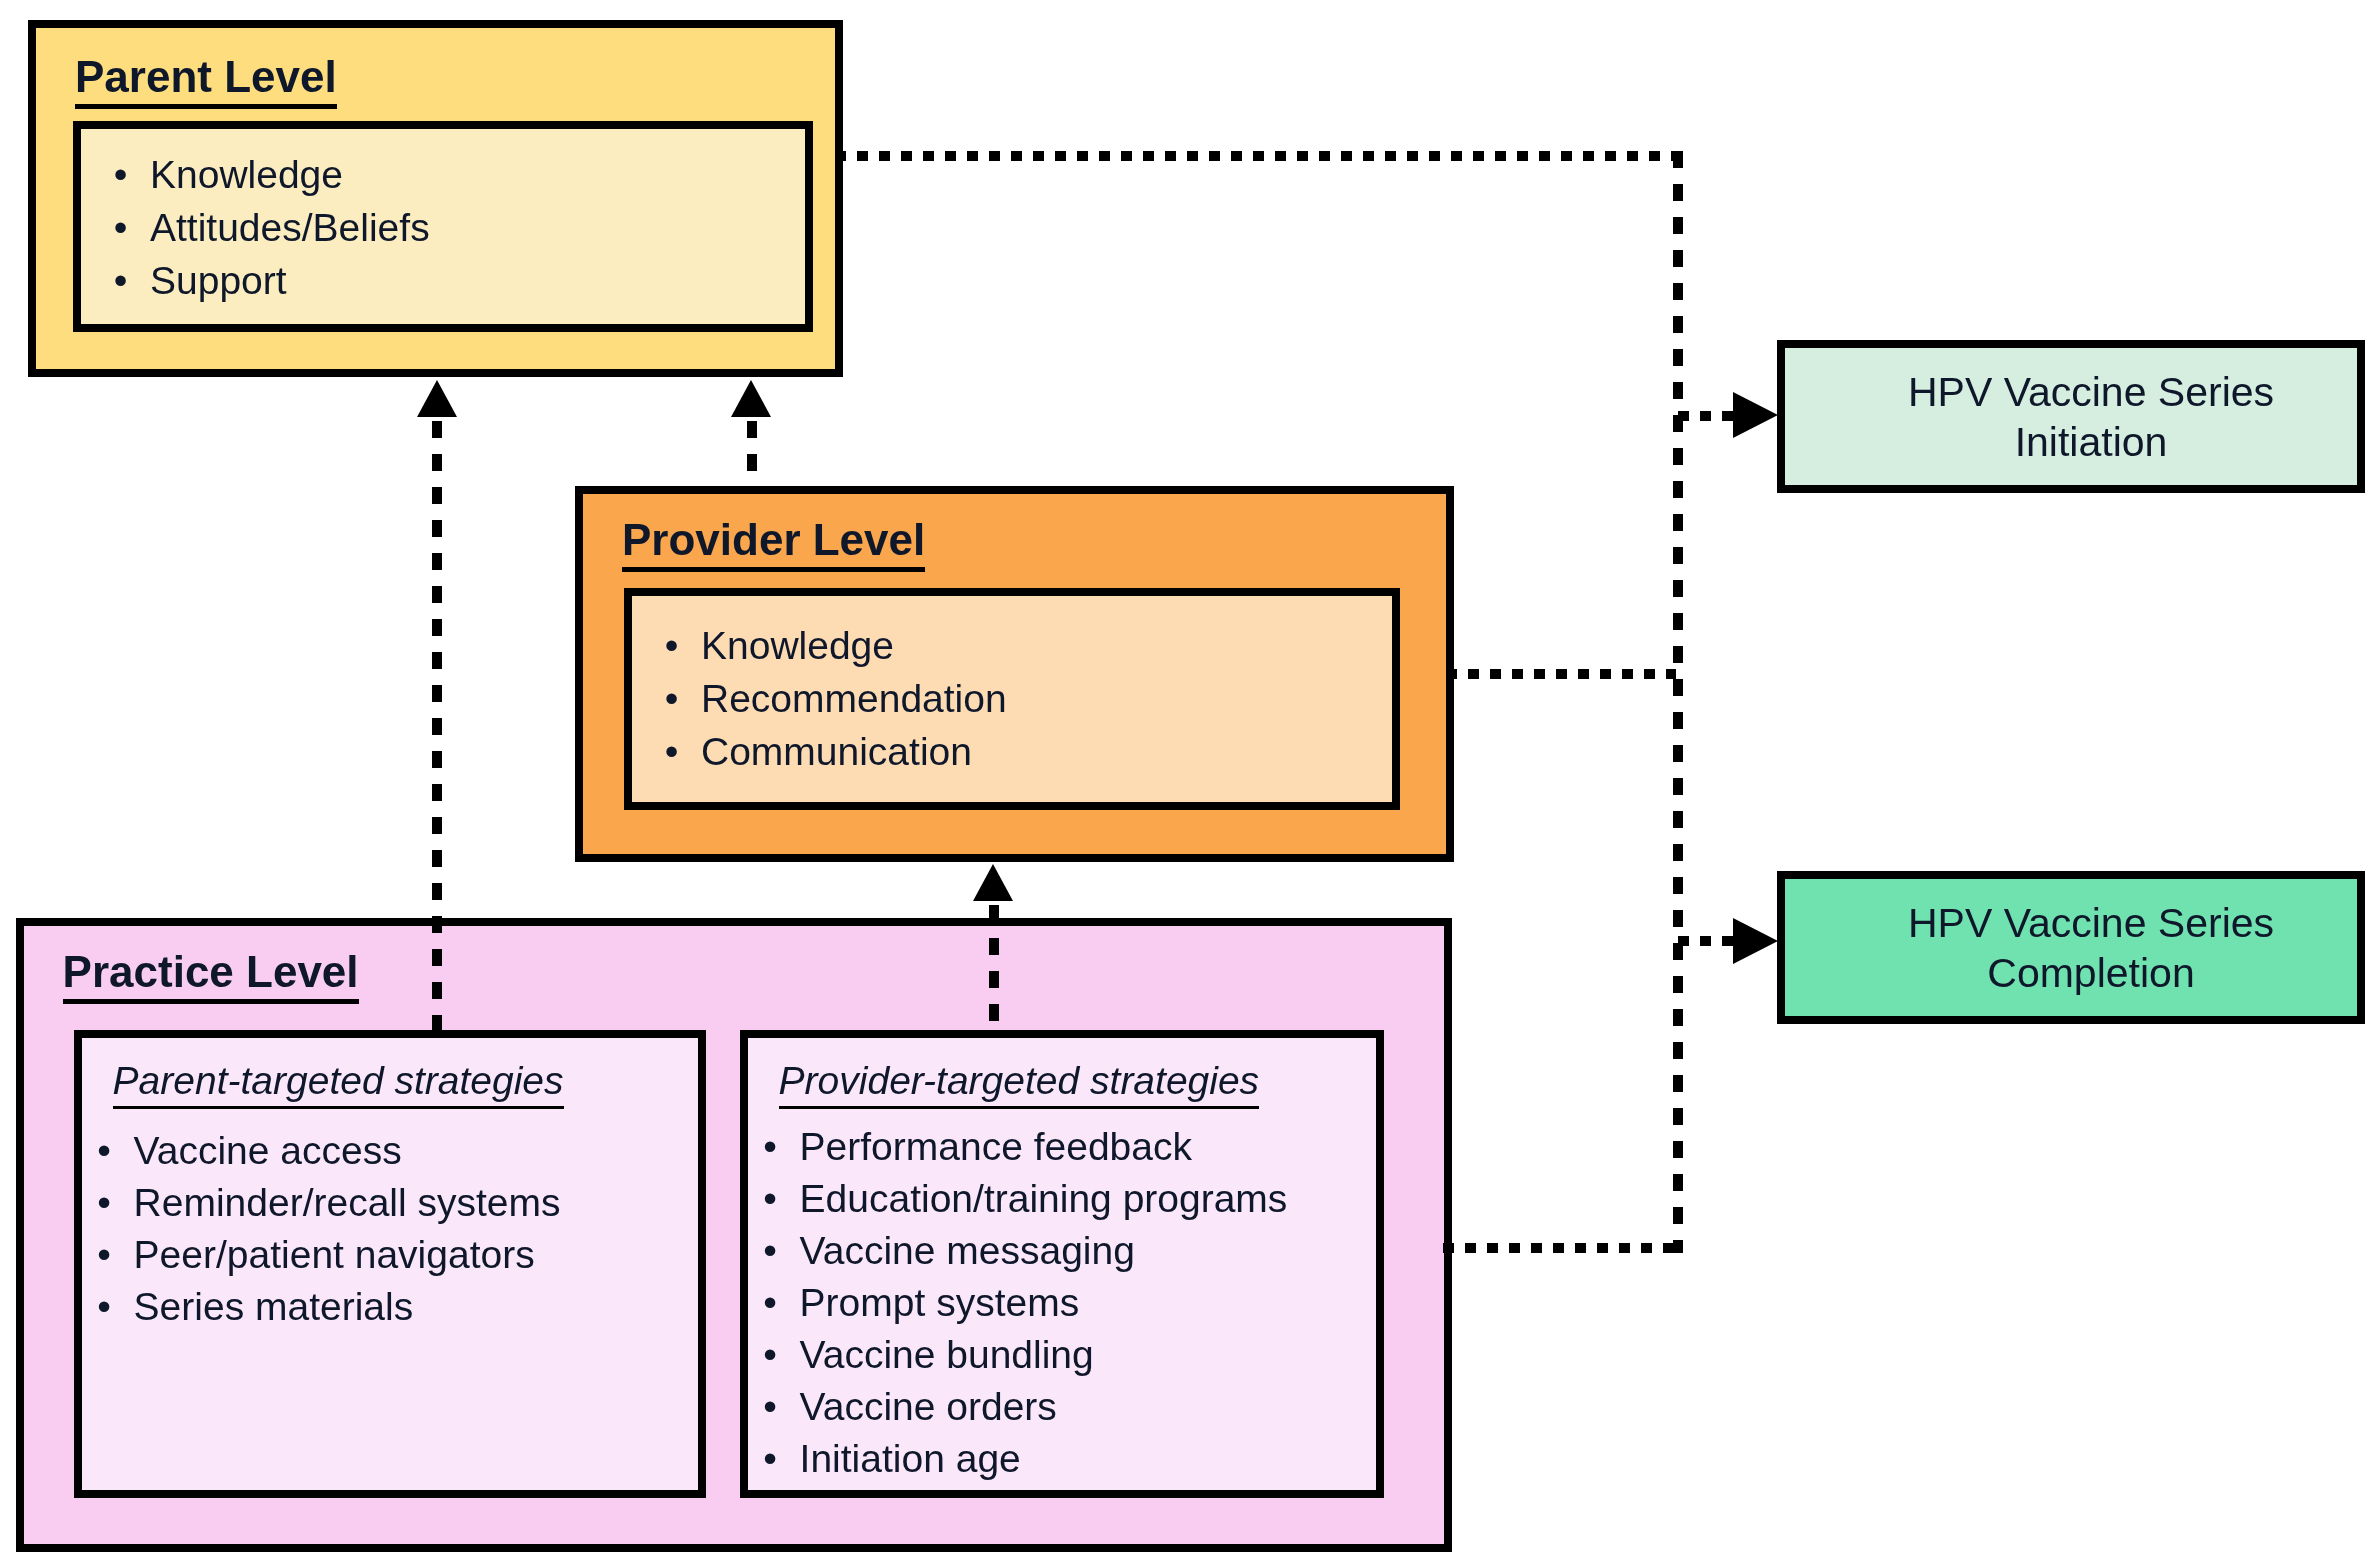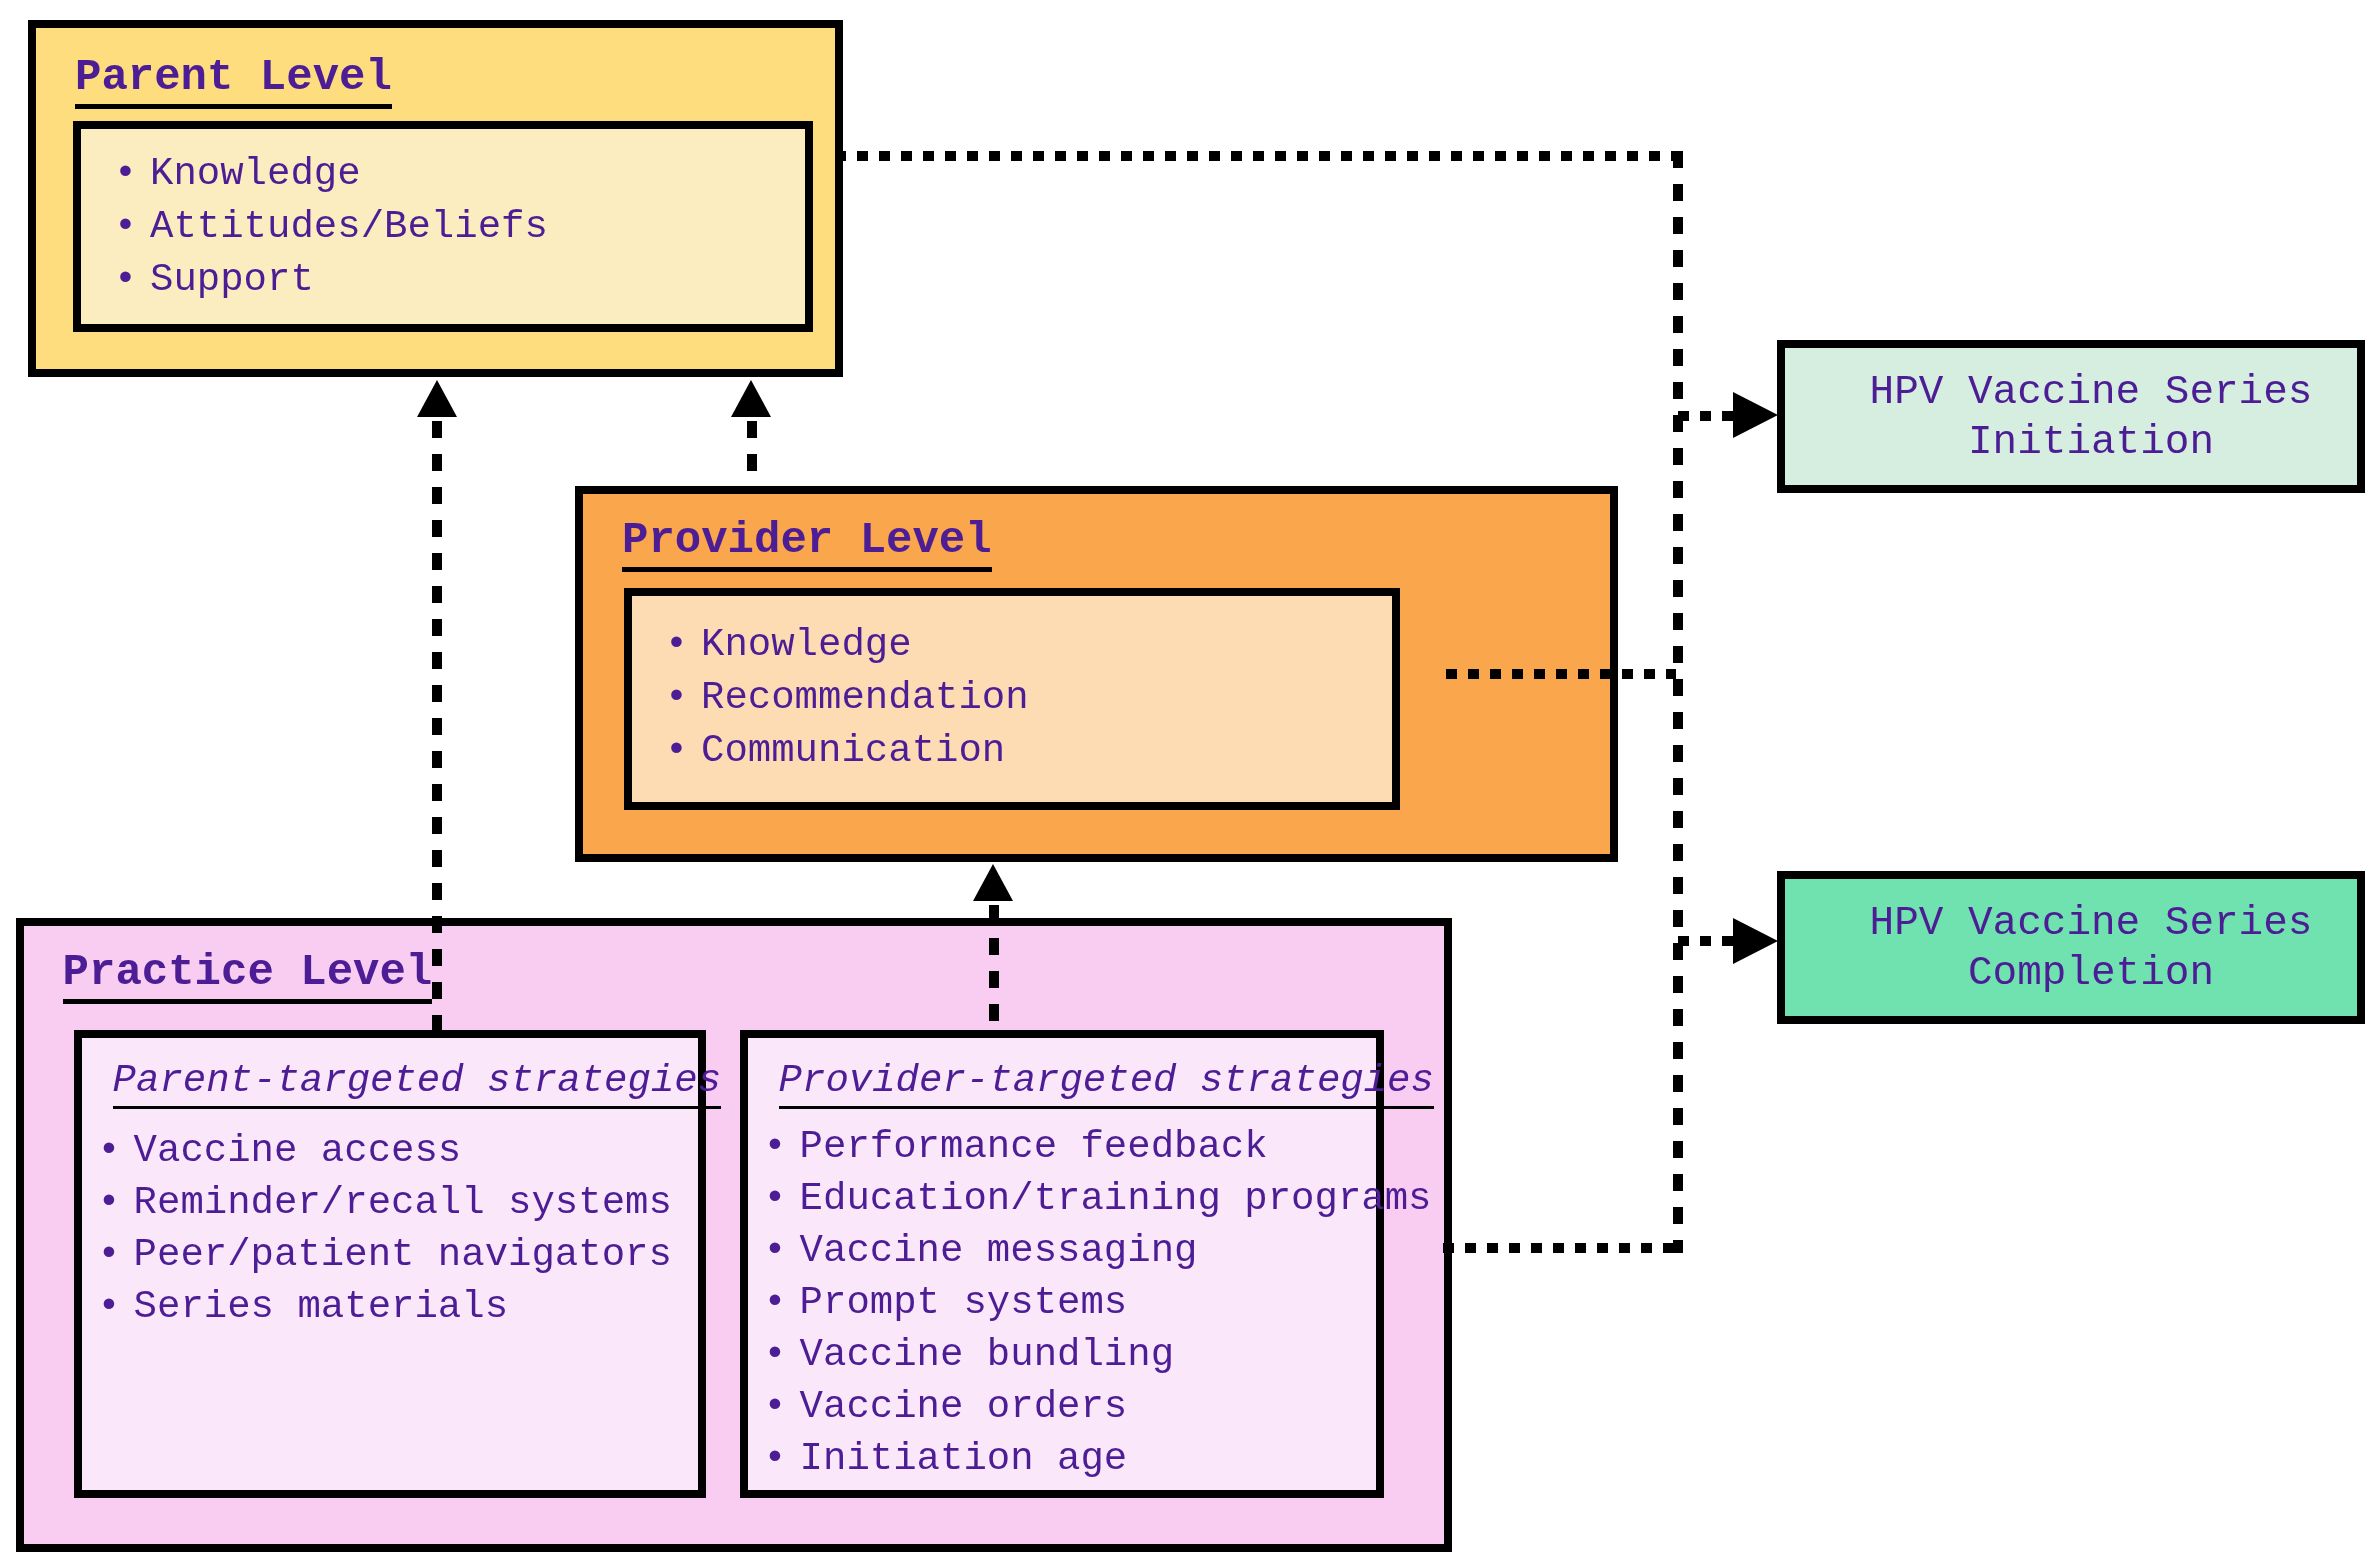--- a/index.html
+++ b/index.html
@@ -2,22 +2,22 @@
 <html style="--parent-outer: #FDDD7E; --parent-inner: #FBEDBF; --provider-outer: #F9A64D; --provider-inner: #FDDCB4; --practice-outer: #F9CDF1; --practice-inner: #FBE7FA; --initiation-fill: #D5EEDF; --completion-fill: #6FE2B0; --line: #000000;font-size:12.5px"><head>
 <meta charset="utf-8">
 <style>
   html, body { margin: 0; padding: 0; background: #ffffff; }
   .canvas {
     position: relative;
     width: 2377px;
     height: 1562px;
     background: #ffffff;
     overflow: hidden;
-    font-family: Liberation Mono, monospace;
-    color: #4c1d95;
+    font-family: Liberation Sans, sans-serif;
+    color: #0f172a;
   }
   .box { position: absolute; border: 8.6px solid #000; box-sizing: border-box; }
   .level-title {
     position: absolute;
     font-size: 44px;
     font-weight: bold;
     line-height: 1.1;
     border-bottom: 5.5px solid #000;
     padding-bottom: 2.3px;
     white-space: nowrap;
@@ -110,21 +110,21 @@
     <div class="level-title" style="left:39px; top:25px;">Parent Level</div>
     <div class="inner-box inner-parent" style="left:37px; top:93px; width:740px; height:211px;">
       <ul class="factors" style="left:28px; top:19px;">
         <li>Knowledge</li>
         <li>Attitudes/Beliefs</li>
         <li>Support</li>
       </ul>
     </div>
   </div>
 
-  <div class="box box-provider" style="left:575px; top:486px; width:1043px; height:376px;">
+  <div class="box box-provider" style="left:575px; top:486px; width:879px; height:376px;">
     <div class="level-title" style="left:39px; top:22px;">Provider Level</div>
     <div class="inner-box inner-provider" style="left:41px; top:94px; width:776px; height:222px;">
       <ul class="factors" style="left:28px; top:23.4px;">
         <li>Knowledge</li>
         <li>Recommendation</li>
         <li>Communication</li>
       </ul>
     </div>
   </div>
 

